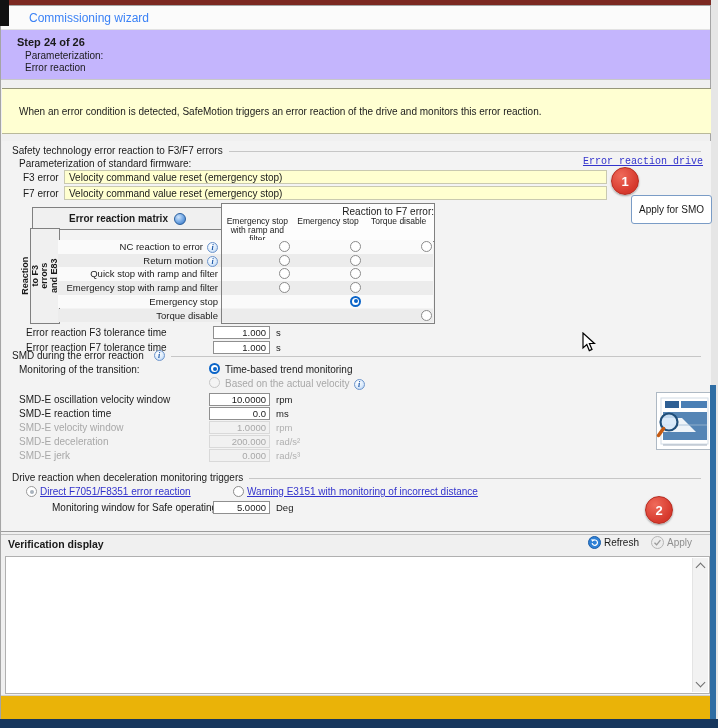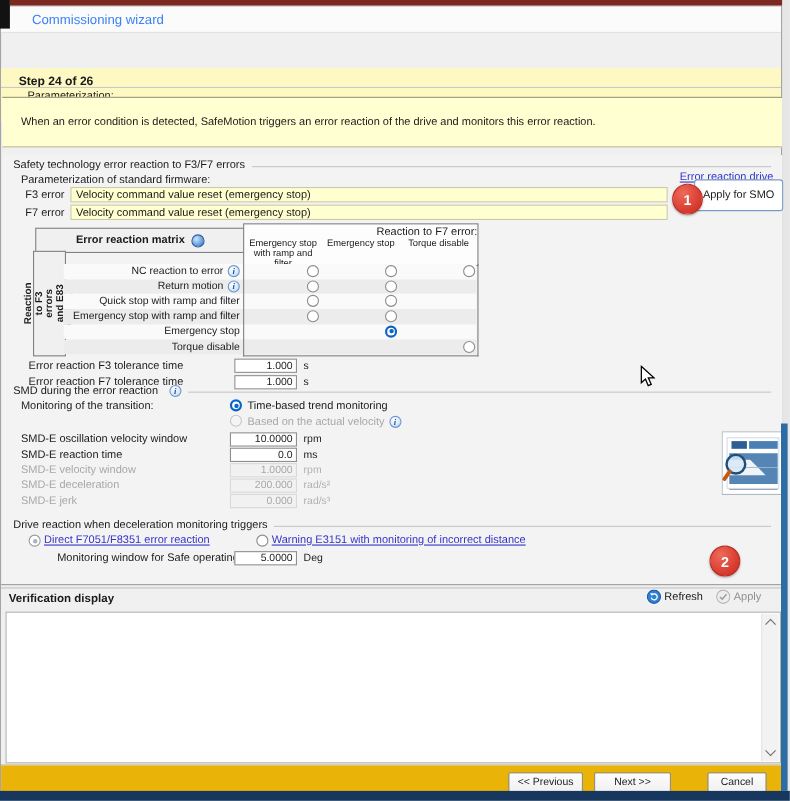--- a/index.html
+++ b/index.html
@@ -11,21 +11,21 @@
   .black-corner{left:0;top:0;width:9px;height:26px;background:#121212;z-index:6;}
   .red-strip{left:9px;top:0;width:702px;height:5px;background:#7c2922;z-index:6;}
   .navy-bar{left:0;top:719px;width:718px;height:9px;background:#17375e;z-index:6;}
   .blue-strip{left:710px;top:385px;width:6px;height:334px;background:#2e6da4;z-index:7;}
 
   .dialog{left:0;top:5px;width:711px;height:714px;background:#f0f0f0;border:1px solid #a5a5a5;}
 
   .titlebar{left:0;top:0;width:100%;height:24px;background:#fbfbfb;border-bottom:1px solid #e2e2e2;}
   .titlebar .t{position:absolute;left:28px;top:5px;font-size:12px;color:#3b82f6;}
 
-  .stephdr{left:0;top:24px;width:100%;height:49px;background:#fef9c3;margin-top:32px;}
+  .stephdr{left:0;top:24px;width:100%;height:49px;background:#c4b5fd;}
   .stephdr .s1{position:absolute;left:16px;top:6px;font-weight:bold;font-size:11px;}
   .stephdr .s2{position:absolute;left:24px;top:20px;}
   .stephdr .s3{position:absolute;left:24px;top:32px;}
   .sep{left:0;top:73px;width:100%;height:1px;background:#c8c8c8;}
 
   .banner{left:1px;top:82px;width:709px;height:46px;background:#ffffd2;
           border-top:1px solid #97977a;border-bottom:1px solid #b9b99a;
           display:flex;align-items:center;padding-left:17px;}
 
   .content{left:1px;top:135px;width:709px;height:390px;background:#f3f3f3;}
@@ -62,21 +62,21 @@
   .globe{display:inline-block;width:12px;height:12px;border-radius:50%;border:1px solid #2a5f9e;
         background:radial-gradient(circle at 35% 32%,#cfe4fb 0%,#7fb0e8 45%,#2d6fc0 100%);
         vertical-align:middle;margin-left:6px;box-sizing:border-box;}
 
   .badge{position:absolute;width:26px;height:26px;border-radius:50%;
          background:radial-gradient(circle at 35% 30%,#ef6a5a,#d6382c 70%);
          border:1px solid #b52b20;color:#fff;font-weight:bold;font-size:13px;
          display:flex;align-items:center;justify-content:center;z-index:5;box-shadow:0 1px 2px rgba(0,0,0,.35);}
 
   .btn{position:absolute;background:linear-gradient(#fdfdfd,#f0f0f0);border:1px solid #8f8f8f;
-       border-radius:2px;font-size:9.5px;display:flex;align-items:center;justify-content:center;cursor:pointer;}
+       border-radius:2px;font-size:9.5px;display:flex;align-items:center;justify-content:center;cursor:pointer;margin-top:32px;}
   .btn.smo{background:#fff;border:1px solid #7a9cc6;border-radius:3px;font-size:10px;}
 
   
   .matrix{left:28px;top:62px;width:403px;height:121px;}
   .m-title{position:absolute;left:2px;top:4px;width:189px;height:21px;border:1px solid #808080;
            background:#f0f0f0;display:flex;align-items:center;justify-content:center;font-weight:bold;}
   .m-head{position:absolute;left:191px;top:0;width:212px;height:37px;border:1px solid #808080;background:#fdfdfd;}
   .m-gh{position:absolute;left:0;top:2px;width:100%;text-align:right;font-weight:normal;font-size:10px;}
   .m-cols{position:absolute;left:0;top:13px;width:100%;display:flex;}
   .m-col{width:71px;text-align:center;font-size:8.5px;line-height:9px;}
@@ -128,21 +128,21 @@
   <div class="abs banner">
     <span>When an error condition is detected, SafeMotion triggers an error reaction of the drive and monitors this error reaction.</span>
   </div>
 
   <div class="abs content">
 
     <div class="abs grp" style="top:4px;justify-content:flex-end;">
       <span class="txt">Safety technology error reaction to F3/F7 errors</span>
       <span class="ln"></span>
     </div>
-    <span class="link abs" style="top:15px;right:8px;">Error reaction drive</span>
+    <span class="link abs" style="top:15px;right:8px;font-family:Liberation Mono, monospace;">Error reaction drive</span>
     <div class="lbl" style="left:17px;top:17px;">Parameterization of standard firmware:</div>
 
     <div class="lbl" style="left:21px;top:31px;">F3 error</div>
     <div class="yfield" style="left:62px;top:29px;width:543px;">Velocity command value reset (emergency stop)</div>
     <div class="lbl" style="left:21px;top:47px;">F7 error</div>
     <div class="yfield" style="left:62px;top:45px;width:543px;">Velocity command value reset (emergency stop)</div>
 
     <div class="badge" style="left:609px;top:26px;">1</div>
     <div class="btn smo" style="left:629px;top:22px;width:79px;height:27px;">Apply for SMO</div>
 

